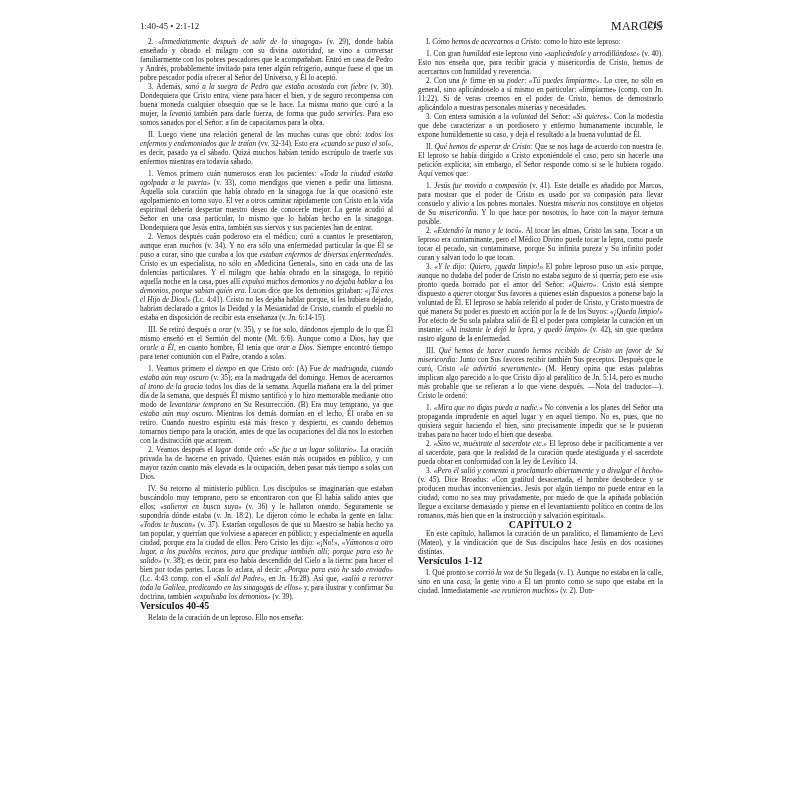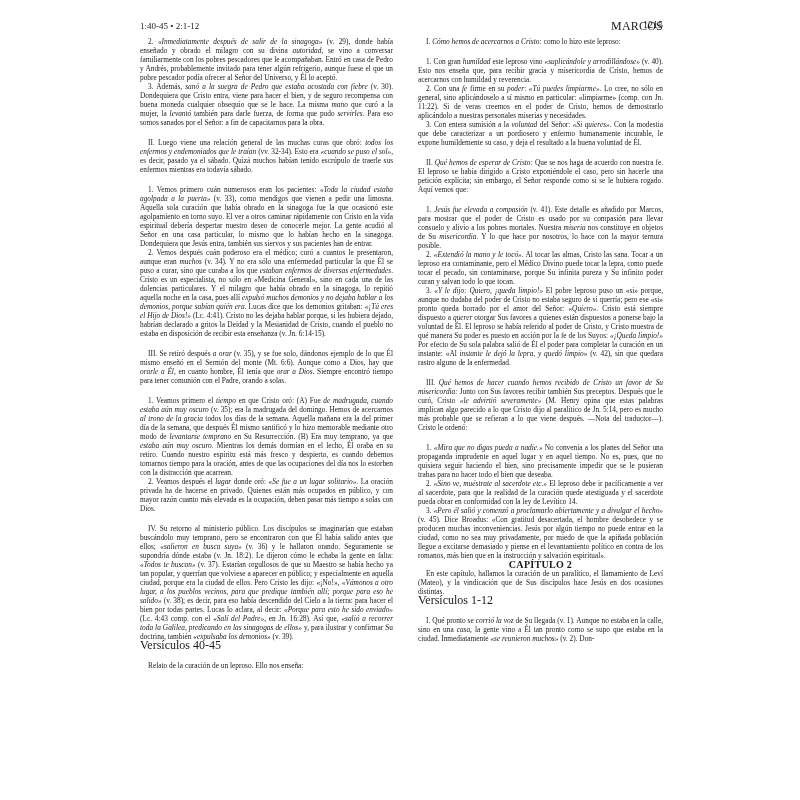--- a/index.html
+++ b/index.html
@@ -8,23 +8,23 @@
   .page { position: absolute; left: 140px; top: 0; width: 523px; height: 800px; }
   .running-head { position: absolute; top: 19px; left: 0; width: 523px; height: 14px;
                   font-size: 10.5px; }
   .rh-left { position: absolute; left: 0; top: 2px; font-size: 9px; }
   .rh-center { position: absolute; left: 16px; right: 0; text-align: right; font-size: 12px; letter-spacing: 0.2px; }
   .rh-right { position: absolute; right: 0; top: 0; font-size: 10px; }
   .col { position: absolute; top: 37px; font-size: 7.35px; line-height: 9px; text-align: justify; hyphens: manual; }
   .col-left { left: 0; width: 253px; }
   .col-right { left: 278px; width: 245px; }
   .col p { margin: 0; text-indent: 8px; }
-  .col p.gap { margin-top: 11px; }
+  .col p.gap { margin-top: 3px; }
   .col em { font-style: italic; }
-  .sect-head { margin: 8.25px 0 0 0; font-weight: normal; text-indent: 0 !important; font-size: 12px; }
+  .sect-head { margin: 8.25px 0 0 0; font-weight: bold; text-indent: 0 !important; font-size: 10px; }
   .chapter { text-align: center; font-weight: bold; font-size: 10px; margin: 20px 0 12px 0; letter-spacing: 0.3px; text-indent: 0 !important; }
 </style>
 </head>
 <body>
 
 <div class="page">
   <div class="running-head">
     <span class="rh-left">1:40-45 • 2:1-12</span>
     <div class="rh-center">MARCOS</div>
     <span class="rh-right">1215</span>
@@ -46,21 +46,21 @@
     <p class="gap">Relato de la curación de un leproso. Ello nos enseña:</p>
   </div>
 
   <div class="col col-right">
     <div>
         <p>I. <em>Cómo hemos de acercarnos a Cristo:</em> como lo hizo este leproso:</p>
         <p class="gap">1. Con gran <em>humildad</em> este leproso vino <em>«suplicándole y arrodillándose»</em> (v. 40). Esto nos enseña que, para recibir gracia y misericordia de Cristo, hemos de acercarnos con humildad y reverencia.</p>
         <p>2. Con una <em>fe</em> firme en su <em>poder</em>: <em>«Tú puedes limpiarme»</em>. Lo cree, no sólo en general, sino aplicándoselo a sí mismo en particular: «limpiarme» (comp. con Jn. 11:22). Si de veras creemos en el poder de Cristo, hemos de demostrarlo aplicándolo a nuestras personales miserias y necesidades.</p>
         <p>3. Con entera sumisión a la <em>voluntad</em> del Señor: <em>«Si quieres»</em>. Con la modestia que debe caracterizar a un pordiosero y enfermo humanamente incurable, le expone humildemente su caso, y deja el resultado a la buena voluntad de Él.</p>
         <p class="gap">II. <em>Qué hemos de esperar de Cristo:</em> Que se nos haga de acuerdo con nuestra fe. El leproso se había dirigido a Cristo exponiéndole el caso, pero sin hacerle una petición explícita; sin embargo, el Señor responde como si se le hubiera rogado. Aquí vemos que:</p>
-        <p class="gap">1. <em>Jesús fue elevada a compasión</em> (v. 41). Este detalle es añadido por Marcos, para mostrar que el poder de Cristo es usado por su compasión para llevar consuelo y alivio a los pobres mortales. Nuestra <em>miseria</em> nos constituye en objetos de Su <em>misericordia</em>. Y lo que hace por nosotros, lo hace con la mayor ternura posible.</p>
+        <p class="gap">1. <em>Jesús fue movido a compasión</em> (v. 41). Este detalle es añadido por Marcos, para mostrar que el poder de Cristo es usado por su compasión para llevar consuelo y alivio a los pobres mortales. Nuestra <em>miseria</em> nos constituye en objetos de Su <em>misericordia</em>. Y lo que hace por nosotros, lo hace con la mayor ternura posible.</p>
         <p>2. <em>«Extendió la mano y le tocó»</em>. Al tocar las almas, Cristo las sana. Tocar a un leproso era contaminante, pero el Médico Divino puede tocar la lepra, como puede tocar el pecado, sin contaminarse, porque Su infinita pureza y Su infinito poder curan y salvan todo lo que tocan.</p>
         <p>3. <em>«Y le dijo: Quiero, ¡queda limpio!»</em> El pobre leproso puso un «si» porque, aunque no dudaba del poder de Cristo no estaba seguro de si querría; pero ese «si» pronto queda borrado por el amor del Señor: <em>«Quiero»</em>. Cristo está siempre dispuesto a <em>querer</em> otorgar Sus favores a quienes están dispuestos a ponerse bajo la voluntad de Él. El leproso se había referido al poder de Cristo, y Cristo muestra de qué manera Su poder es puesto en acción por la fe de los Suyos: <em>«¡Queda limpio!»</em> Por efecto de Su sola palabra salió de Él el poder para completar la curación en un instante: «Al <em>instante le dejó la lepra, y quedó limpio</em>» (v. 42), sin que quedara rastro alguno de la enfermedad.</p>
         <p class="gap">III. <em>Qué hemos de hacer cuando hemos recibido de Cristo un favor de Su misericordia:</em> Junto con Sus favores recibir también Sus preceptos. Después que le curó, Cristo <em>«le advirtió severamente»</em> (M. Henry opina que estas palabras implican algo parecido a lo que Cristo dijo al paralítico de Jn. 5:14, pero es mucho más probable que se refieran a lo que viene después. —Nota del traductor—). Cristo le ordenó:</p>
         <p class="gap">1. <em>«Mira que no digas pueda a nadie.»</em> No convenía a los planes del Señor una propaganda imprudente en aquel lugar y en aquel tiempo. No es, pues, que no quisiera seguir haciendo el bien, sino precisamente impedir que se le pusieran trabas para no hacer todo el bien que deseaba.</p>
         <p>2. <em>«Sino ve, muéstrate al sacerdote etc.»</em> El leproso debe ir pacíficamente a ver al sacerdote, para que la realidad de la curación quede atestiguada y el sacerdote pueda obrar en conformidad con la ley de Levítico 14.</p>
         <p>3. <em>«Pero él salió y comenzó a proclamarlo abiertamente y a divulgar el hecho»</em> (v. 45). Dice Broadus: «Con gratitud desacertada, el hombre desobedece y se producen muchas inconveniencias. Jesús por algún tiempo no puede entrar en la ciudad, como no sea muy privadamente, por miedo de que la apiñada población llegue a excitarse demasiado y piense en el levantamiento político en contra de los romanos, más bien que en la instrucción y salvación espiritual».</p>
       </div>
     <p class="chapter">CAPÍTULO 2</p>
     <p>En este capítulo, hallamos la curación de un paralítico, el llamamiento de Leví (Mateo), y la vindicación que de Sus discípulos hace Jesús en dos ocasiones distintas.</p>
     <p class="sect-head">Versículos 1-12</p>

